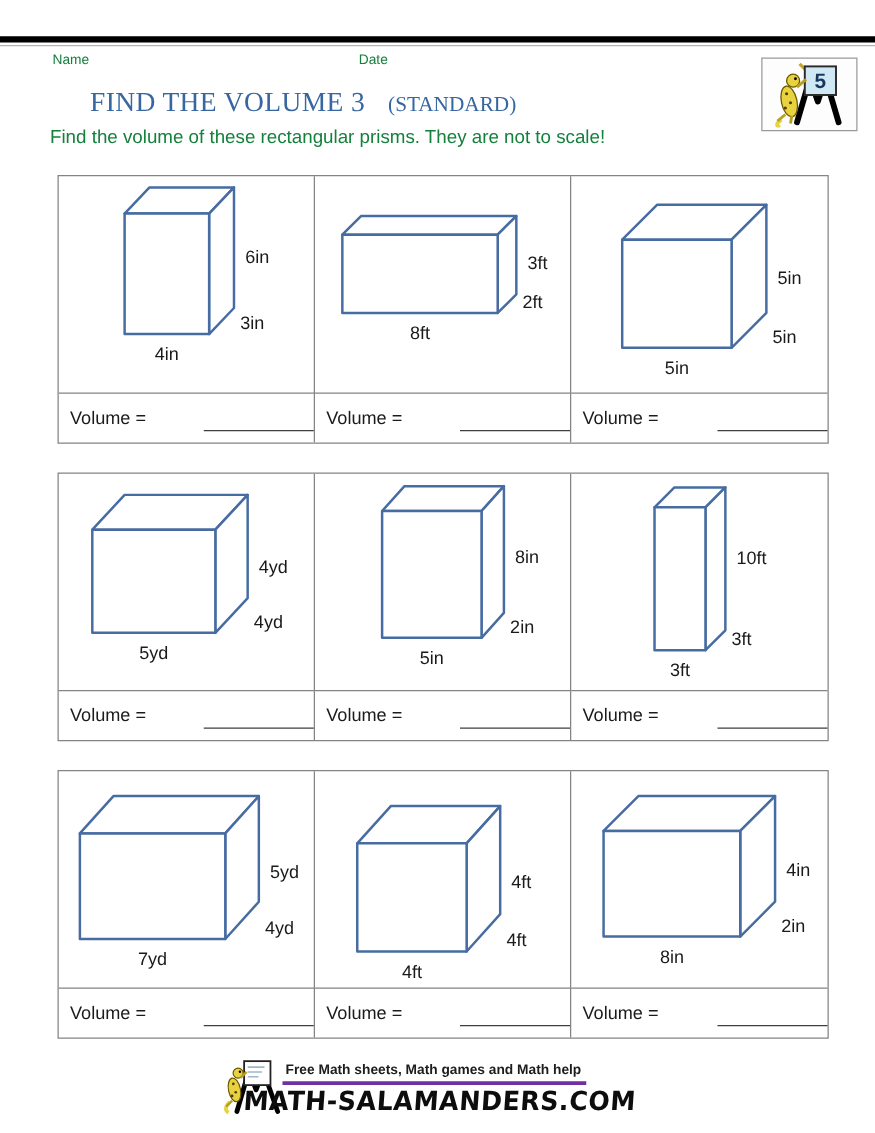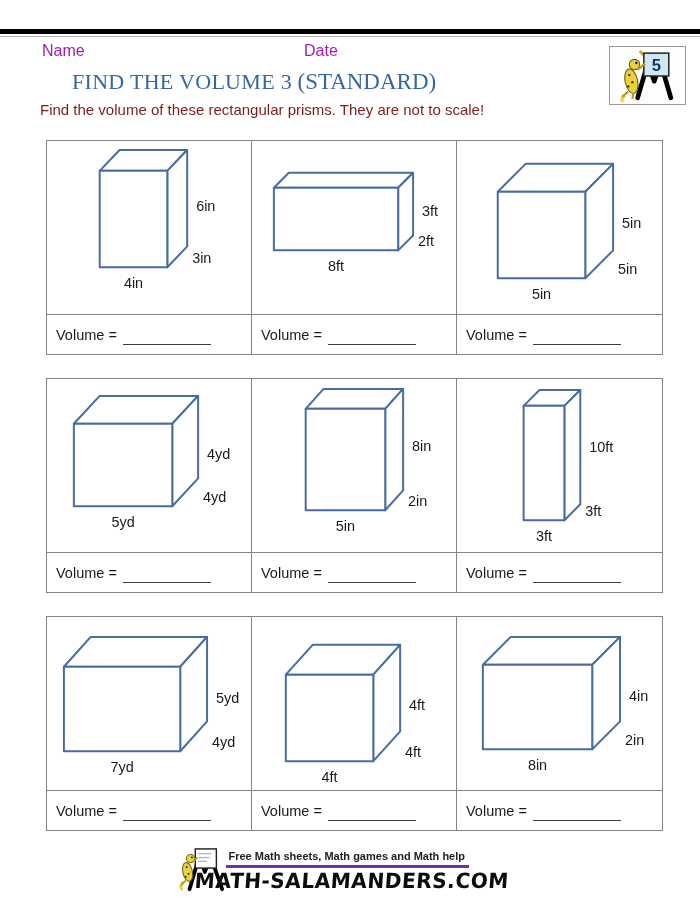--- a/index.html
+++ b/index.html
@@ -2,49 +2,49 @@
 <html style="--title-blue: #3767A0; --table-border: #848484; --footer-purple: #7030A0;"><head>
 <meta charset="utf-8">
 <style>
   html,body{margin:0;padding:0;}
   body{
     width:700px;height:906px;position:relative;background:#ffffff;
     font-family:"Liberation Sans",sans-serif;color:#1b1b1b;overflow:hidden;
   }
   .top-rule{position:absolute;left:0;top:29px;width:700px;height:5px;background:#000;}
   .top-rule-shadow{position:absolute;left:0;top:36px;width:700px;height:1px;background:#b3b3b3;}
-  .meta-label{position:absolute;top:42px;font-size:16px;color:#a21caf;}
+  .meta-label{position:absolute;top:42px;font-size:11px;color:#15803d;}
   .name-label{left:42px;}
-  .date-label{left:304px;text-align:right;}
+  .date-label{left:287px;text-align:right;}
   .logo-box{
     position:absolute;left:609px;top:46px;width:77px;height:59px;
     border:1.5px solid #9a9a9a;background:#fdfdfd;box-sizing:border-box;
     display:flex;align-items:center;justify-content:center;
   }
   .title-wrap{position:absolute;left:40px;top:69px;white-space:nowrap;}
   .title{
     font-family:"Liberation Serif",serif;font-size:22px;letter-spacing:.3px;
     color:var(--title-blue,#3767A0);
     margin-left:32px;
   }
   .title-suffix{
-    font-family:"Liberation Serif",serif;font-size:23px;margin-left:1px;
+    font-family:"Liberation Serif",serif;font-size:17px;margin-left:14px;
     color:var(--title-blue,#3767A0);
   }
-  .subtitle{position:absolute;left:40px;top:101px;font-size:15px;color:#7f1d1d;}
+  .subtitle{position:absolute;left:40px;top:101px;font-size:15px;color:#15803d;}
   #grids{position:absolute;left:46px;top:140px;width:617px;}
   .grid{
     display:grid;grid-template-columns:repeat(3,1fr);grid-template-rows:174px 39px;
     border:1px solid var(--table-border,#848484);margin-bottom:23px;background:#fff;
   }
   .figcell{position:relative;border-right:1px solid var(--table-border,#848484);
     border-bottom:1px solid var(--table-border,#848484);}
   .figcell:nth-child(3){border-right:none;}
   .volcell{border-right:1px solid var(--table-border,#848484);
-    display:flex;align-items:center;padding-left:9px;box-sizing:border-box;font-size:14.5px;}
+    display:flex;align-items:center;padding-left:9px;box-sizing:border-box;font-size:14.5px;justify-content:space-between;}
   .volcell:nth-child(6){border-right:none;}
   .vol-line{display:inline-block;width:88px;height:13px;margin-left:6px;
     border-bottom:1.6px solid #3f3f3f;transform:translateY(3px);}
   svg.prism{position:absolute;left:0;top:0;width:100%;height:100%;}
   .prism text{font-family:"Liberation Sans",sans-serif;font-size:14.5px;fill:#1a1a1a;}
   .footer{
     position:absolute;left:0;top:847px;width:700px;
     display:flex;justify-content:center;align-items:center;
   }
   .f-text{display:flex;flex-direction:column;align-items:flex-start;}

